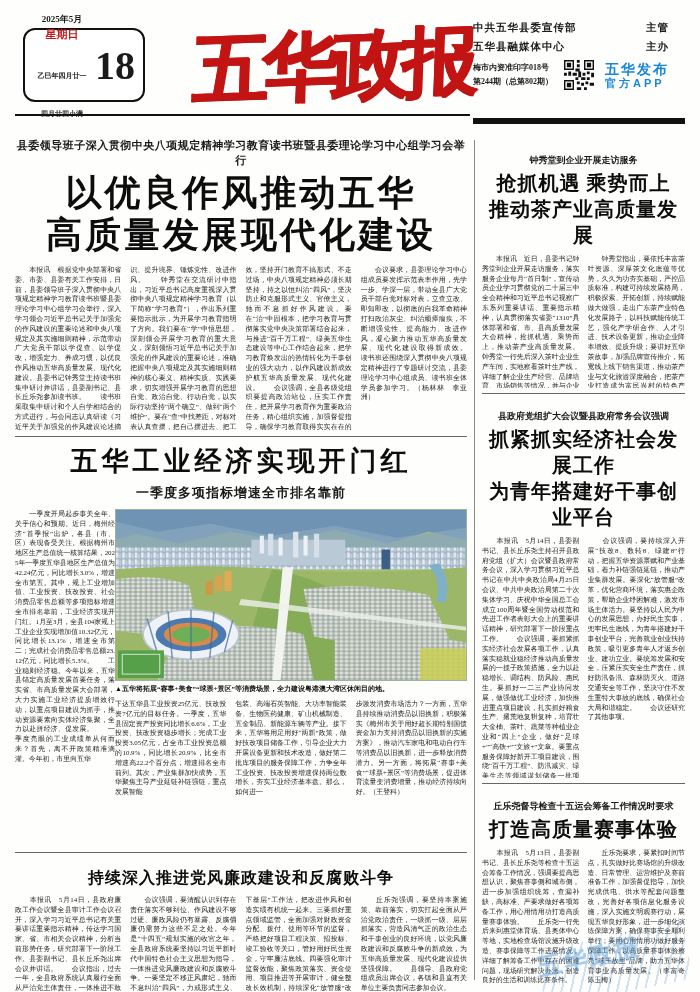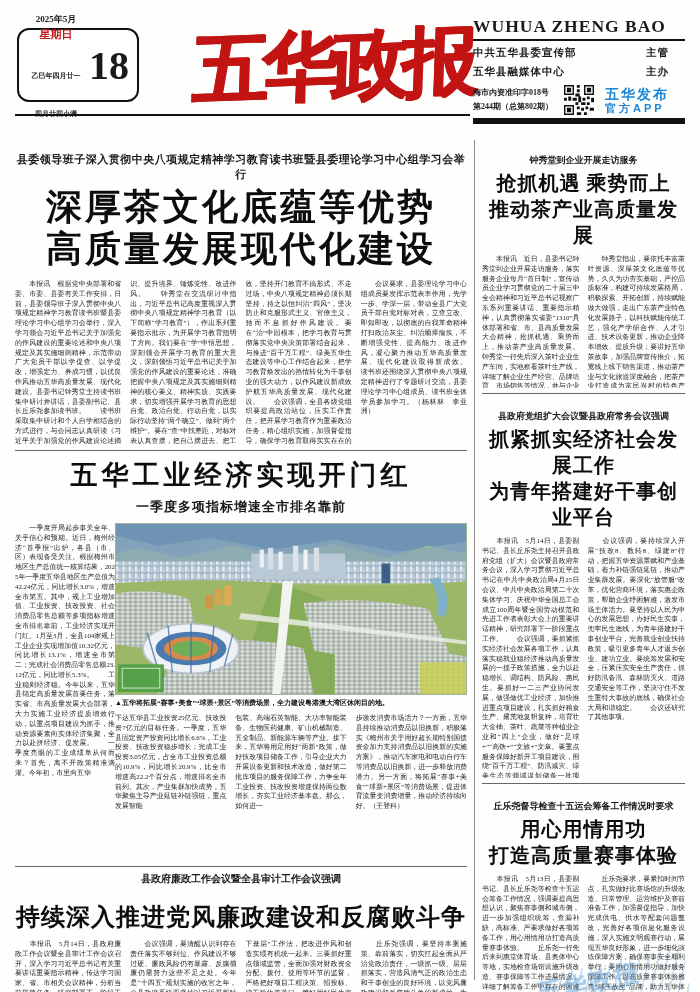--- a/index.html
+++ b/index.html
@@ -2,21 +2,21 @@
 <html><head>
 <meta charset="utf-8">
 <style>
   * { margin:0; padding:0; box-sizing:border-box; }
   html,body { width:700px; height:992px; }
   body { font-family:"Liberation Serif","DejaVu Serif",serif; background:#ffffff; color:#1a1a1a; }
   .page { position:relative; width:700px; height:992px; background:#fefefc; overflow:hidden; padding:10px 15px 8px 15px; }
 
   
   .header { position:relative; height:122px; }
-  .datebox { position:absolute; left:2px; top:18px; width:122px; height:74px;
+  .datebox { position:absolute; left:8px; top:18px; width:122px; height:74px;
     border:2px solid #111; border-radius:12px; padding:6px 8px 4px 10px;
     display:flex; align-items:center; gap:6px; background:#fff; }
   .datebox .dcol { flex:1; text-align:center; line-height:1.5; }
   .d-ym { font-size:9px; font-weight:bold; }
   .d-week { font-size:11px; font-weight:bold; color:#c01818; }
   .d-lunar, .d-term { font-size:7px; font-weight:bold;margin-top:28px; }
   .d-day { font-size:40px; font-weight:900; font-family:"Liberation Serif",serif; line-height:1; }
 
   .masthead { position:absolute; left:158px; top:2px; width:318px; height:108px;
     display:flex; align-items:center; justify-content:center; }
@@ -44,38 +44,38 @@
   .right-zone { flex:1; min-width:0; }
 
   .kicker { text-align:center; font-weight:bold; }
   .headline { text-align:center; font-weight:900; font-family:"Liberation Serif",serif; color:#0d0d0d; }
   .cols { display:flex; gap:9px; text-align:justify; }
   .col { flex:1; font-size:6.9px; line-height:1.42; overflow:hidden; color:#222;
          font-family:"Liberation Serif",serif; text-align:justify; word-break:break-all; }
   .hline { border:none; border-top:1px solid #666; margin:5px 0; }
 
   
-  .lead-kicker { font-size:11px; margin-top:14px; letter-spacing:0.5px; }
+  .lead-kicker { font-size:11px; margin-top:0; letter-spacing:0.5px; }
   .lead-headline { font-size:36px; line-height:1.18; letter-spacing:3px; margin:4px 0 8px 0; }
   .lead-cols { height:166px; }
 
   
   .ind-headline { font-size:27px; letter-spacing:4px; margin-top:6px; }
   .ind-subtitle { text-align:center; font-size:13px; font-weight:bold; margin:5px 0 7px 0; letter-spacing:1px; }
   .ind-content { display:flex; gap:0; }
   .ind-leftcol { width:100px; flex:0 0 auto; font-size:6.9px; line-height:1.42; text-align:justify;
                  overflow:hidden; height:338px; word-break:break-all; color:#222;}
   .ind-right { flex:1; min-width:0; }
   .photo { width:100%; height:172px; display:block; border:1px solid #9db39c; }
   .photo-caption { font-size:7px; font-weight:bold; margin:3px 0 5px 0; color:#111; }
   .ind-cols { height:148px; }
 
   
   .dis-kicker { font-size:10px; margin-top:3px; }
-  .dis-headline { font-size:24px; letter-spacing:1px; margin:15px 0 6px 0; }
+  .dis-headline { font-size:16px; letter-spacing:1px; margin:15px 0 6px 0; }
   .dis-cols { height:112px; }
 
   
   .r-kicker { font-size:9px; margin-top:16px; }
   .r-headline { font-size:20px; line-height:1.3; letter-spacing:1px; margin:3px 0 6px 0; }
   .r-cols { gap:8px; }
   .tea-cols { height:134px; }
   .gov-cols { height:242px; }
   .games-cols { height:140px; }
 
@@ -102,21 +102,20 @@
         <div class="d-term">四月廿四小满</div>
       </div>
       <div class="d-day">18</div>
     </div>
 
     <div class="masthead">
       <span class="masthead-text">五华政报</span>
     </div>
 
     <div class="pubblock">
-      <div class="pub-roman">WUHUA ZHENG BAO</div>
       <div class="pub-line">
         <span>中共五华县委宣传部</span>
         <span>主管</span>
       </div>
       <div class="pub-line">
         <span>五华县融媒体中心</span>
         <span>主办</span>
       </div>
       <div class="pub-bottom">
         <div class="pub-lic">
@@ -140,21 +139,21 @@
     <div class="header-rule-right"></div>
   </div>
 
   <div class="main">
 
     <div class="left-zone">
 
       <div>
         <div class="kicker lead-kicker">县委领导班子深入贯彻中央八项规定精神学习教育读书班暨县委理论学习中心组学习会举行</div>
         <div class="headline lead-headline">
-          <div>深厚茶文化底蕴等优势</div>
+          <div>以优良作风推动五华</div>
           <div>高质量发展现代化建设</div>
         </div>
         <div class="cols lead-cols">
           <div class="col">　　本报讯　根据党中央部署和省委、市委、县委有关工作安排，日前，县委领导班子深入贯彻中央八项规定精神学习教育读书班暨县委理论学习中心组学习会举行，深入学习领会习近平总书记关于加强党的作风建设的重要论述和中央八项规定及其实施细则精神，示范带动广大党员干部以学促查、以学促改，增强定力、养成习惯，以优良作风推动五华高质量发展、现代化建设。县委书记钟秀堂主持读书班集中研讨并讲话，县委副书记、县长丘乐尧参加读书班。　　读书班采取集中研讨和个人自学相结合的方式进行，与会同志认真研读《习近平关于加强党的作风建设论述摘编》、中央八项规定及其实施细则精神等学习材料，开展交流发言，紧扣主题、结合实际，谈认识体会、问题不足、工作打算，在学习中深化认</div>
           <div class="col">识、提升境界、锤炼党性、改进作风。　　钟秀堂在交流研讨中指出，习近平总书记高度重视深入贯彻中央八项规定精神学习教育（以下简称“学习教育”），作出系列重要指示批示，为开展学习教育指明了方向。我们要在“学”中悟思想，深刻领会开展学习教育的重大意义，深刻领悟习近平总书记关于加强党的作风建设的重要论述，准确把握中央八项规定及其实施细则精神的核心要义、精神实质、实践要求，切实增强开展学习教育的思想自觉、政治自觉、行动自觉，以实际行动坚持“两个确立”、做到“两个维护”。要在“查”中找差距，对标对表认真查摆，把自己摆进去、把工作摆进去，深刻检视反思，坚持刀刃向内主动查摆，领导干部带头查、以案为鉴对照查，深化以案促改、以案促治，要在“改”中见成</div>
           <div class="col">效，坚持开门教育不搞形式、不走过场，中央八项规定精神必须长期坚持，持之以恒纠治“四风”，坚决防止和克服形式主义、官僚主义，驰而不息抓好作风建设。要在“治”中固根本，把学习教育与贯彻落实党中央决策部署结合起来，与推进“百千万工程”、绿美五华生态建设等中心工作结合起来，把学习教育焕发出的热情转化为干事创业的强大动力，以作风建设新成效护航五华高质量发展、现代化建设。　　会议强调，全县各级党组织要提高政治站位，压实工作责任，把开展学习教育作为重要政治任务，精心组织实施，加强督促指导，确保学习教育取得实实在在的成效，让人民群众切实感受到新变化、新气象，不断厚植党执政的群众基础。</div>
           <div class="col">　　会议要求，县委理论学习中心组成员要发挥示范表率作用，先学一步、学深一层，带动全县广大党员干部自觉对标对表，立查立改、即知即改，以彻底的自我革命精神打扫政治灰尘、纠治顽瘴痼疾，不断增强党性、提高能力、改进作风，凝心聚力推动五华高质量发展、现代化建设取得新成效。　　读书班还围绕深入贯彻中央八项规定精神进行了专题研讨交流，县委理论学习中心组成员、读书班全体学员参加学习。（杨林林　李亚洲）</div>
         </div>
       </div>
 
@@ -225,21 +224,20 @@
               <div class="col">包装、高端石英智能、大功率智能装备、生物医药健康、矿山机械制造、五金制品、新能源车辆等产业。接下来，五华将用足用好“两新”政策，做好技改项目储备工作，引导企业大力开展设备更新和技术改造，做好第二批库项目的服务保障工作，力争全年工业投资、技改投资增速保持两位数增长，夯实工业经济基本盘。那么，如何进一</div>
               <div class="col">步激发消费市场活力？一方面，五华县持续推动消费品以旧换新，积极落实《梅州市关于用好超长期特别国债资金加力支持消费品以旧换新的实施方案》，推动汽车家电和电动自行车等消费品以旧换新，进一步释放消费潜力。另一方面，将拓展“赛事+美食”“球票+景区”等消费场景，促进体育流量变消费增量，推动经济持续向好。（王登科）</div>
             </div>
           </div>
         </div>
       </div>
 
       <hr class="hline">
 
       <div>
-        <div class="kicker dis-kicker">县政府廉政工作会议暨全县审计工作会议强调</div>
         <div class="headline dis-headline">持续深入推进党风廉政建设和反腐败斗争</div>
         <div class="cols dis-cols">
           <div class="col">　　本报讯　5月14日，县政府廉政工作会议暨全县审计工作会议召开，深入学习习近平总书记有关重要讲话重要指示精神，传达学习国家、省、市相关会议精神，分析当前形势任务，研究部署下一阶段工作。县委副书记、县长丘乐尧出席会议并讲话。　　会议指出，过去一年，全县政府系统认真履行全面从严治党主体责任，一体推进不敢腐、不能腐、不想腐，党风廉政建设和反腐败斗争取得新成效，审计监督作用有效发挥。</div>
           <div class="col">　　会议强调，要清醒认识到存在责任落实不够到位、作风建设不够过硬、廉政风险仍有暴露、反腐倡廉仍需努力这些不足之处。今年是“十四五”规划实施的收官之年，全县政府系统要坚持以习近平新时代中国特色社会主义思想为指导，一体推进党风廉政建设和反腐败斗争。一要坚定不移正风肃纪，驰而不息纠治“四风”，力戒形式主义、官僚主义。二要大力推行“四不两直”“一线工作法”“深入</div>
           <div class="col">下基层”工作法，把改进作风和创造实绩有机统一起来。三要抓好重点领域监管，全面加强对财政资金分配、拨付、使用等环节的监督，严格把好项目工程决策、招投标、竣工验收等关口，管好用好民生资金，守牢廉洁底线。四要强化审计监督效能，聚焦政策落实、资金使用、项目推进等开展审计，健全整改长效机制，持续深化“放管服”改革，规范涉企行政执法行为。</div>
           <div class="col">　　丘乐尧强调，要坚持本案施策、靠前落实，切实扛起全面从严治党政治责任，一级抓一级、层层抓落实，营造风清气正的政治生态和干事创业的良好环境，以党风廉政建设和反腐败斗争的新成效，为五华高质量发展、现代化建设提供坚强保障。　　县领导、县政府党组成员出席会议，各镇和县直有关单位主要负责同志参加会议。</div>
         </div>
       </div>
     </div>
 
@@ -271,21 +269,20 @@
           <div class="col">　　本报讯　5月14日，县委副书记、县长丘乐尧主持召开县政府党组（扩大）会议暨县政府常务会议，深入学习贯彻习近平总书记在中共中央政治局4月25日会议、中共中央政治局第二十次集体学习、庆祝中华全国总工会成立100周年暨全国劳动模范和先进工作者表彰大会上的重要讲话精神，研究部署下一阶段重点工作。　　会议强调，要抓紧抓实经济社会发展各项工作，认真落实稳就业稳经济推动高质量发展的一揽子政策措施，全力以赴稳增长、调结构、防风险、惠民生。要抓好一二三产业协同发展，做强做优工业经济，加快推进重点项目建设，扎实抓好粮食生产、撂荒地复耕复种，培育壮大金柚、茶叶、蔬菜等种植业企业和“四上”企业，做好“足球+”“高铁+”“文旅+”文章。要重点服务保障好新开工项目建设，围绕“百千万工程”、防汛减灾、绿美生态等领域谋划储备一批项目。</div>
           <div class="col">　　会议强调，要持续深入开展“技改8、数转8、绿建8”行动，把握五华资源禀赋和产业基础，着力补链强链延链，推动产业集群发展。要深化“放管服”改革，优化营商环境，落实惠企政策，帮助企业纾困解难，激发市场主体活力。要坚持以人民为中心的发展思想，办好民生实事，兜牢民生底线，为青年搭建好干事创业平台，完善就业创业扶持政策，吸引更多青年人才返乡创业、建功立业。要统筹发展和安全，压紧压实安全生产责任，抓好防汛备汛、森林防灭火、道路交通安全等工作，坚决守住不发生重特大事故的底线，确保社会大局和谐稳定。　　会议还研究了其他事项。</div>
         </div>
       </div>
 
       <hr class="hline">
 
       <div class="games-wrap">
         <div class="kicker r-kicker">丘乐尧督导检查十五运会筹备工作情况时要求</div>
         <div class="headline r-headline">
-          <div>用心用情用功</div>
           <div>打造高质量赛事体验</div>
         </div>
         <div class="cols r-cols games-cols">
           <div class="col">　　本报讯　5月13日，县委副书记、县长丘乐尧等检查十五运会筹备工作情况，强调要提高思想认识，聚焦赛事侧和城市侧，进一步加强组织统筹，查漏补缺，高标准、严要求做好各项筹备工作，用心用情用功打造高质量赛事体验。　　丘乐尧一行先后来到惠堂体育场、县奥体中心等地，实地检查场馆设施升级改造、赛事保障等工作进展情况，详细了解筹备工作中存在的困难问题，现场研究解决办法，创造良好的生活和训练比赛条件。</div>
           <div class="col">　　丘乐尧要求，要紧扣时间节点，扎实做好比赛场馆的升级改造、日常管理、运营维护及赛前准备工作，加强督促指导，加快完成供电、供水等配套问题整改，完善好各项信息化服务设施，深入实施文明观赛行动，展现五华良好形象，进一步细化演练保障方案，确保赛事安全顺利举行；要用心用情用功做好服务保障工作，以高质量赛事体验擦亮“球王故里”品牌，助力五华体育事业高质量发展。（李富奇　陈玉梅）</div>
         </div>
         <div class="watermark">
           <div class="wm-strokes"></div>
           <div class="wm-text">五华政报</div>
         </div>

